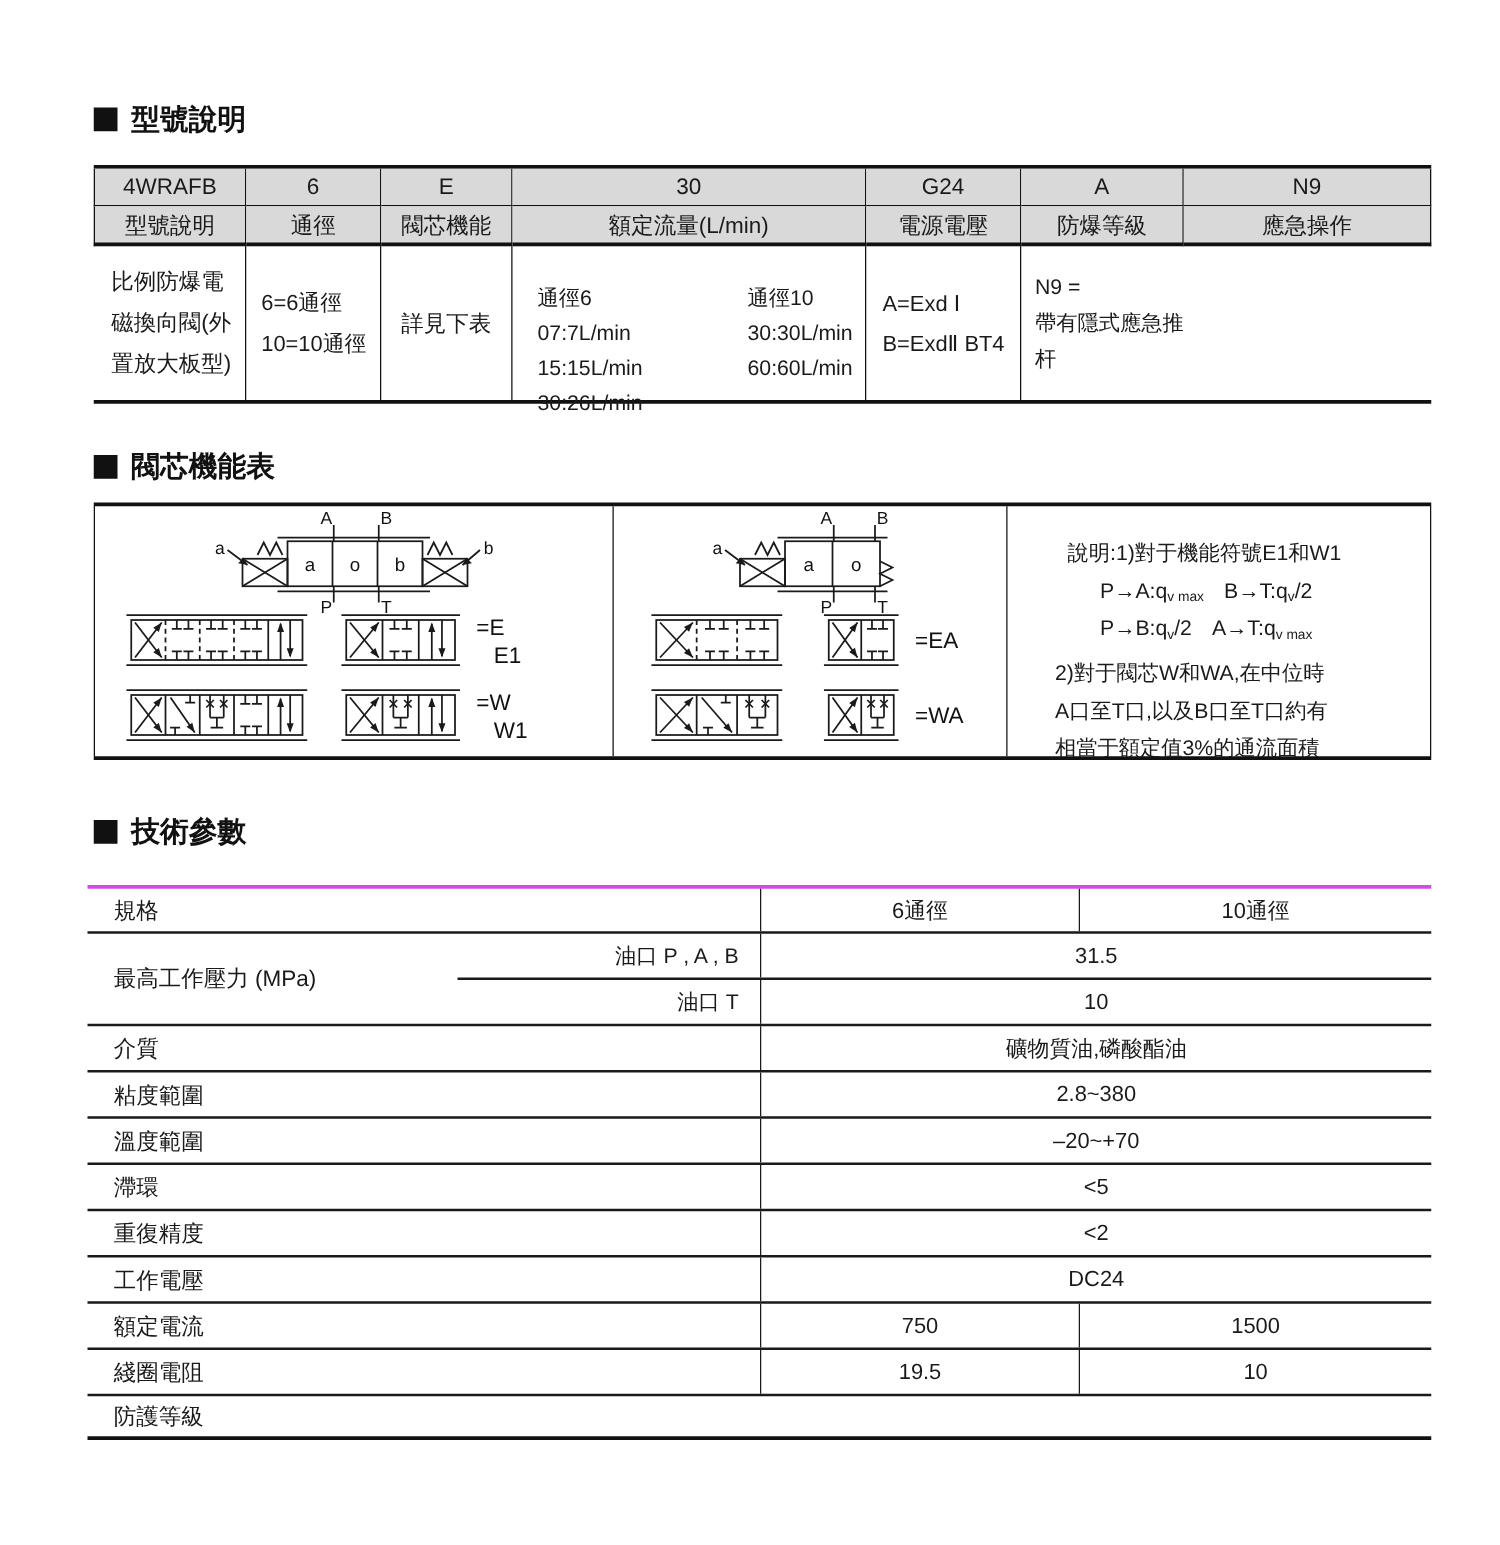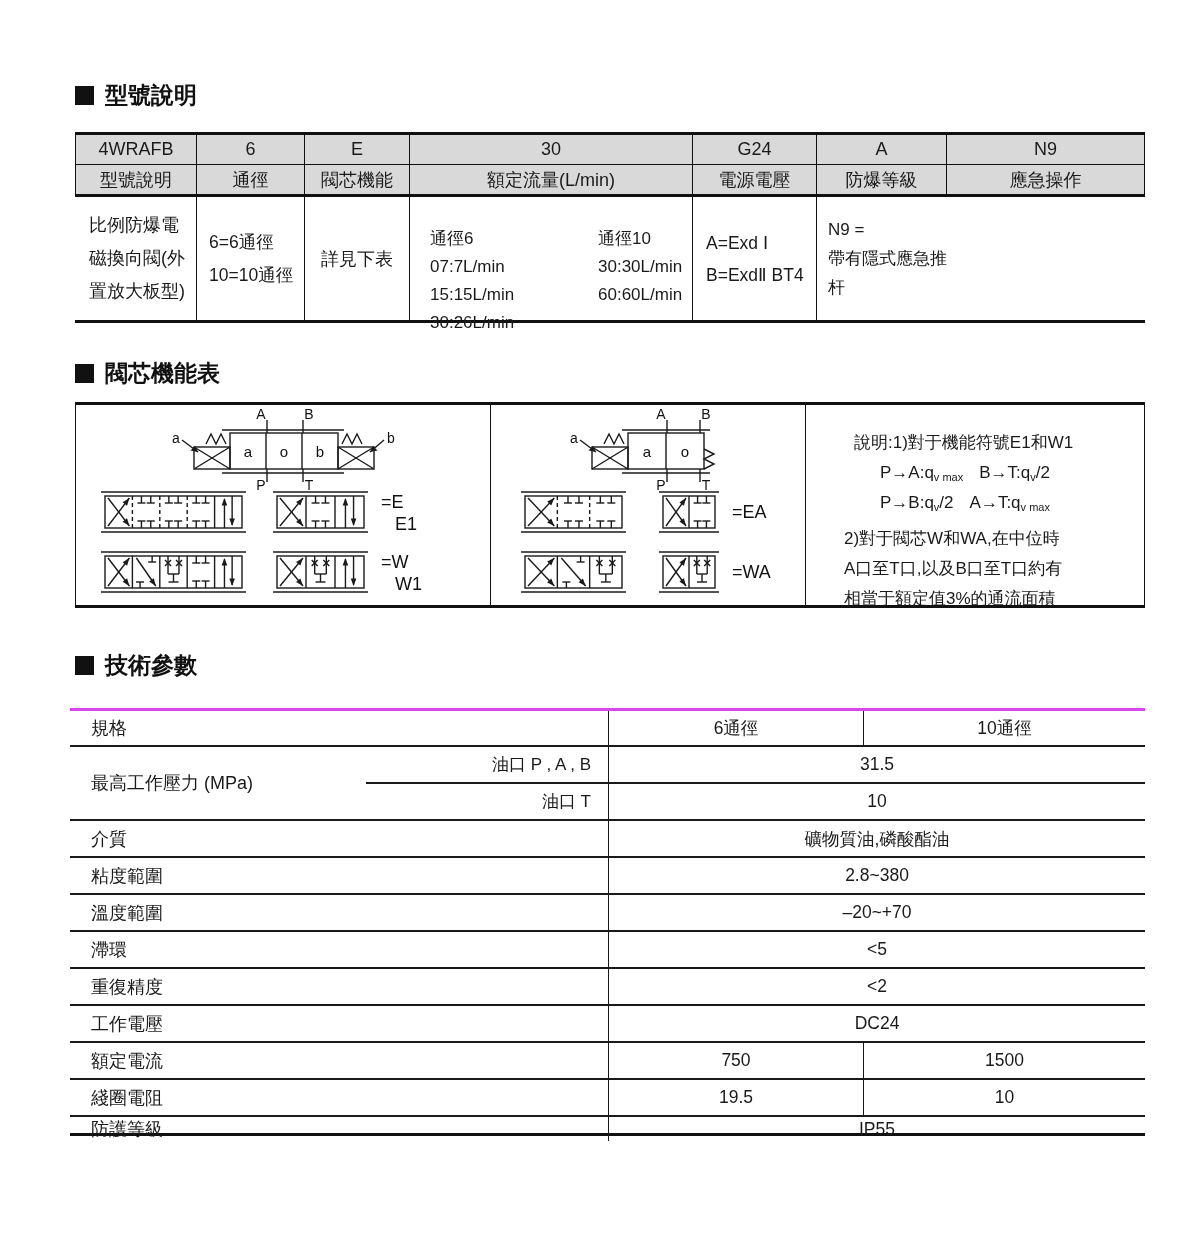--- a/index.html
+++ b/index.html
@@ -45,21 +45,21 @@
   .nl{position:absolute;white-space:nowrap;}
   .sub{font-size:11px;vertical-align:-3px;letter-spacing:0;}
   
   .t2{left:70px;top:708px;width:1075px;border-top:3px solid #d946ef;border-bottom:3px solid #111;}
   .t2row{display:grid;grid-template-columns:538px 255px 282px;border-bottom:2px solid #1a1a1a;position:relative;}
   .t2row:last-child{border-bottom:none;}
   .t2 .lab{display:flex;align-items:center;padding-left:21px;font-size:18px;position:relative;}
   .t2 .val{display:flex;align-items:center;justify-content:center;font-size:17.5px;border-left:1.5px solid #1a1a1a;}
   .t2 .val.span2{grid-column:2/4;}
   .t2 .val.v10{border-left:1.5px solid #1a1a1a;}
-  .h34{height:34px;} .h35{height:35px;} .h32{height:16px;}
+  .h34{height:34px;} .h35{height:35px;} .h32{height:32px;}
   .pressrow{display:grid;grid-template-columns:296px 779px;border-bottom:2px solid #1a1a1a;}
   .pressrow .plab{display:flex;align-items:center;padding-left:21px;font-size:18px;}
   .psub{display:grid;grid-template-columns:242px 537px;height:35px;}
   .psub.first{border-bottom:2px solid #1a1a1a;}
   .psub .pu{display:flex;align-items:center;justify-content:flex-end;padding-right:17px;font-size:17px;}
   .psub .pv{display:flex;align-items:center;justify-content:center;font-size:17.5px;border-left:1.5px solid #1a1a1a;}
 </style>
 </head>
 <body>
 
@@ -513,15 +513,14 @@
     <div class="val">750</div>
     <div class="val v10">1500</div>
   </div>
   <div class="t2row h35">
     <div class="lab">綫圈電阻</div>
     <div class="val">19.5</div>
     <div class="val v10">10</div>
   </div>
   <div class="t2row h32">
     <div class="lab">防護等級</div>
-    <div class="val span2">IP55</div>
   </div>
 </div>
 
 </body></html>

